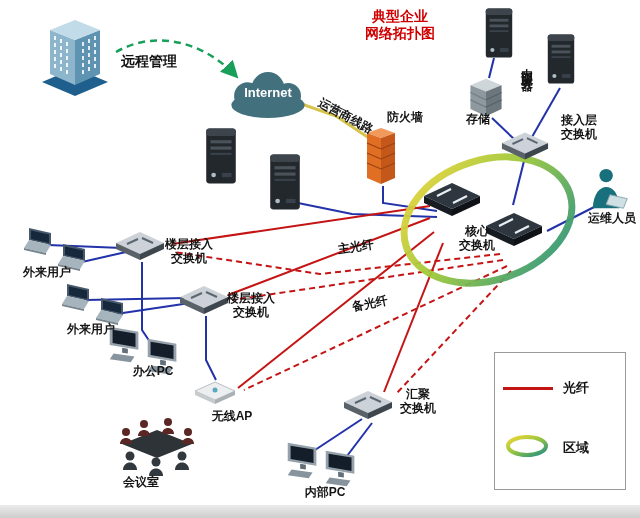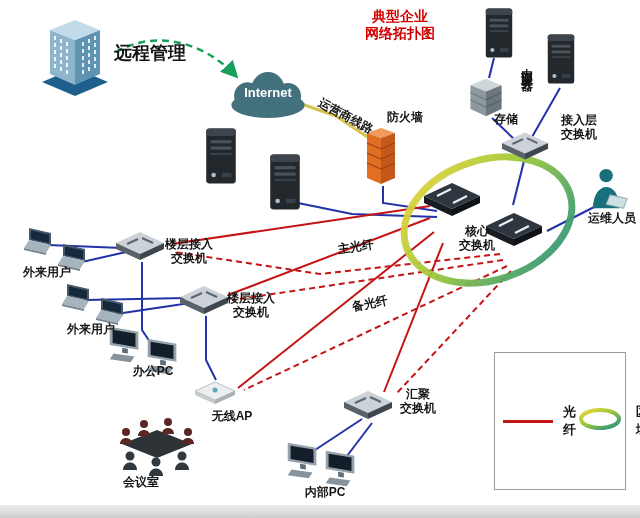--- a/index.html
+++ b/index.html
@@ -12,21 +12,21 @@
   .lbl{position:absolute;z-index:3;font-weight:bold;font-size:12px;line-height:14px;
        color:#141414;text-align:center;white-space:nowrap}
   .lbl span{display:block}
   #title{position:absolute;left:350px;top:8px;width:100px;z-index:3;color:#d00000;
          font-weight:bold;font-size:14px;line-height:17px;text-align:center;white-space:nowrap}
   #title span{display:block}
   .vert{writing-mode:vertical-rl;letter-spacing:3px}
   .rot{transform-origin:left top}
   .white{color:#fff;font-size:13px}
   .legend{position:absolute;left:494px;top:352px;width:132px;height:138px;background:#fff;
-          border:1px solid #9a9a9a;z-index:4;display:flex;
+          border:1px solid #9a9a9a;z-index:4;display:flex;flex-direction:column;
           justify-content:space-around;padding:8px 8px}
   .lrow{display:flex;align-items:center;gap:10px}
   .lsample{width:50px;flex:0 0 50px}
   .line-sample{height:0;border-top:3px solid #c41414}
   .dash-sample{border-top-style:dashed}
   .lan-sample{border-top-color:#2232a8}
   .ltext{font-weight:bold;font-size:13px;color:#141414}
   #bottom-bar{position:absolute;left:0;top:505px;width:640px;height:13px;
               background:linear-gradient(#ececec,#cdcdcd);z-index:0}
 </style>
@@ -330,28 +330,28 @@
       <svg viewBox="0 0 38 44">
         <use href="#sym-pc"></use>
       </svg>
     </span>
 
   <div id="title">
     <span>典型企业</span>
     <span>网络拓扑图</span>
   </div>
 
-  <div class="lbl" style="left:114px;top:46px;width:70px;font-size:18px">远程管理</div>
+  <div class="lbl" style="left:114px;top:54px;width:70px;font-size:14px">远程管理</div>
   <div class="lbl white" style="left:224px;top:86px;width:88px">Internet</div>
   <div class="lbl rot" style="left:312px;top:90px;width:84px;transform:rotate(28deg)">运营商线路</div>
   <div class="lbl" style="left:380px;top:110px;width:50px">防火墙</div>
 
 
   <div class="lbl vert" style="left:520px;top:22px;height:86px">内部服务器</div>
-  <div class="lbl" style="left:484px;top:112px;width:44px">存储</div>
+  <div class="lbl" style="left:456px;top:112px;width:44px">存储</div>
 
   <div class="lbl" style="left:552px;top:113px;width:54px">
     <span>接入层</span>
     <span>交换机</span>
   </div>
 
   <div class="lbl" style="left:585px;top:211px;width:54px">运维人员</div>
 
   <div class="lbl" style="left:450px;top:224px;width:54px">
     <span>核心</span>

